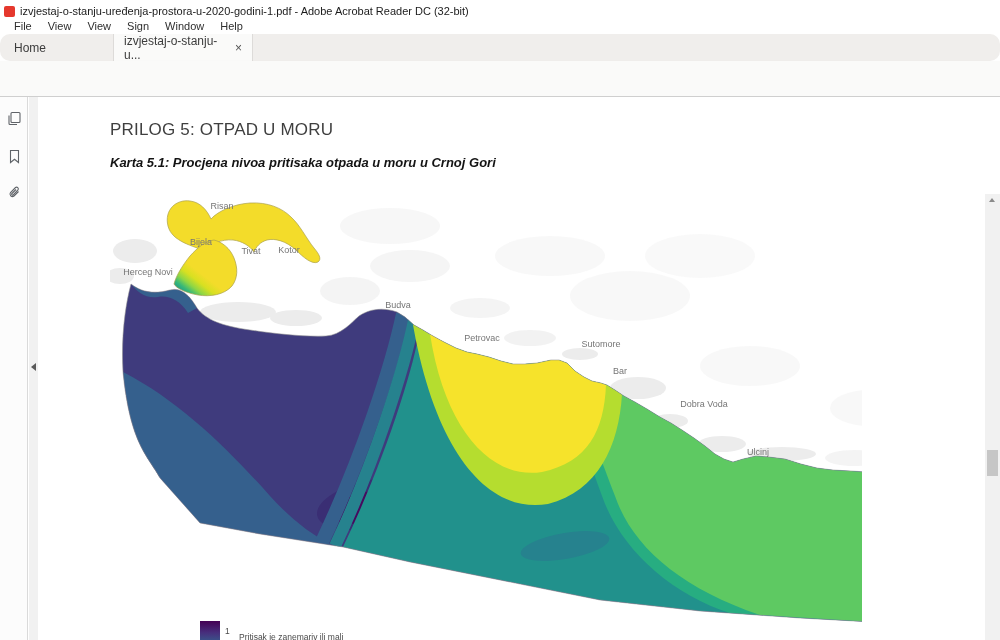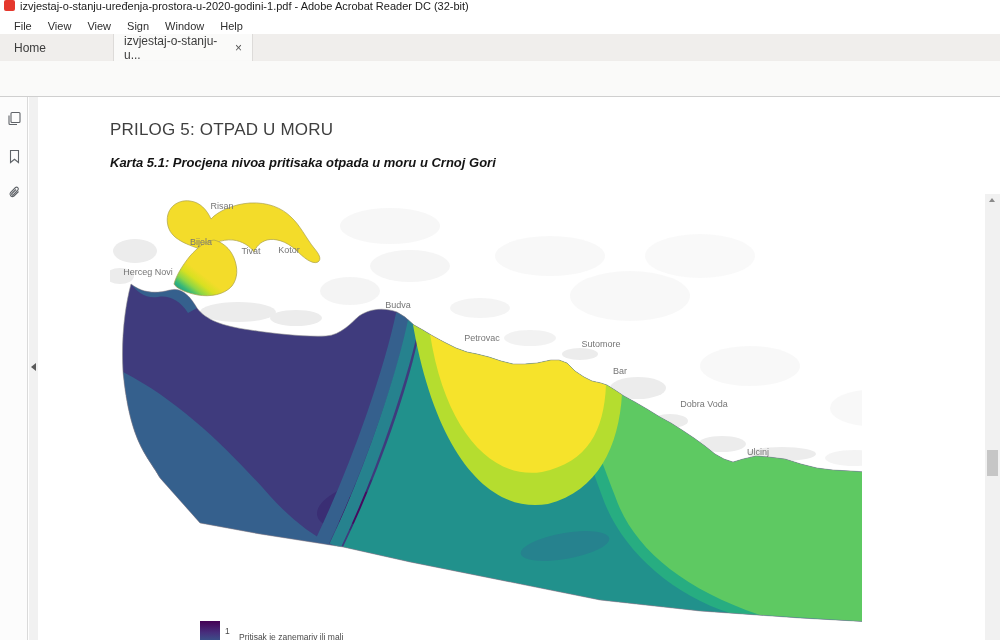--- a/index.html
+++ b/index.html
@@ -1,29 +1,29 @@
 <!DOCTYPE html>
 <html><head>
 <meta charset="utf-8">
 <style>
   * { margin:0; padding:0; box-sizing:border-box; }
   html,body { width:1000px; height:640px; overflow:hidden; font-family:"Liberation Sans", sans-serif; background:#fff; }
   .win { position:relative; width:1000px; height:640px; background:#fff; }
 
   
-  .titlebar { position:absolute; left:0; top:0; width:1000px; height:17px; background:#fff; display:flex; align-items:flex-start; padding-left:4px; }
+  .titlebar { position:absolute; left:0; top:0; width:1000px; height:17px; background:#fff; display:flex; align-items:flex-end; padding-left:4px; }
   .pdficon { width:11px; height:11px; background:#e5382d; border-radius:2px; color:#fff; font-size:7px; font-weight:bold; display:flex; align-items:center; justify-content:center; margin-right:5px; }
   .titletext { font-size:11px; color:#1b1b1b; white-space:nowrap; }
 
   
   .menubar { position:absolute; left:0; top:17px; width:1000px; height:17px; background:#fff; display:flex; align-items:center; padding-left:6px; }
   .menuitem { font-size:11px; color:#2e2e2e; padding:0 8px; cursor:default; }
 
   
-  .tabbar { position:absolute; left:0; top:34px; width:1000px; height:27px; background:#f0eeec; }
+  .tabbar { position:absolute; left:0; top:34px; width:1000px; height:27px; background:#f0eeec;border-radius:10px; }
   .tab-static { position:absolute; top:0; height:27px; display:flex; align-items:center; font-size:12px; color:#3c3c3c; padding:0 12px; }
   .tab-home { left:2px; } .tab-tools { left:52px;margin-top:20px; }
   .tab-doc { position:absolute; left:113px; top:0; width:140px; height:27px; background:#fafaf9; border-left:1px solid #dddbd9; border-right:1px solid #dddbd9; display:flex; align-items:center; padding:0 10px; font-size:12px; color:#3c3c3c; }
   .tab-doc .close { margin-left:8px; color:#555; font-size:12px; }
 
   
   .toolbar { position:absolute; left:0; top:61px; width:1000px; height:36px; background:#fafaf9; border-bottom:1px solid #cfcfcf; box-shadow:0 1px 2px rgba(0,0,0,.08); }
   .tbi { position:absolute; top:69px; width:18px; height:18px; }
   .tbi svg { display:block; }
   .sep { position:absolute; top:67px; width:1px; height:22px; background:#d8d8d8; }

